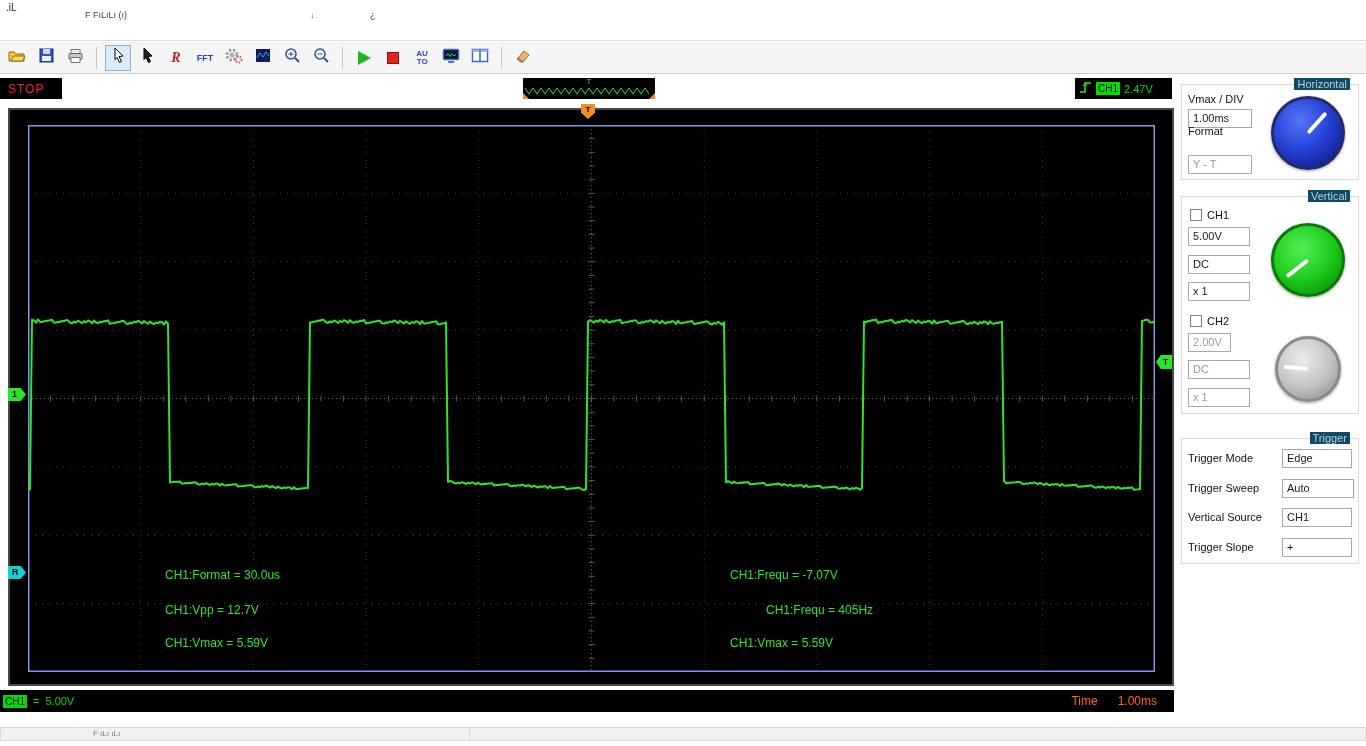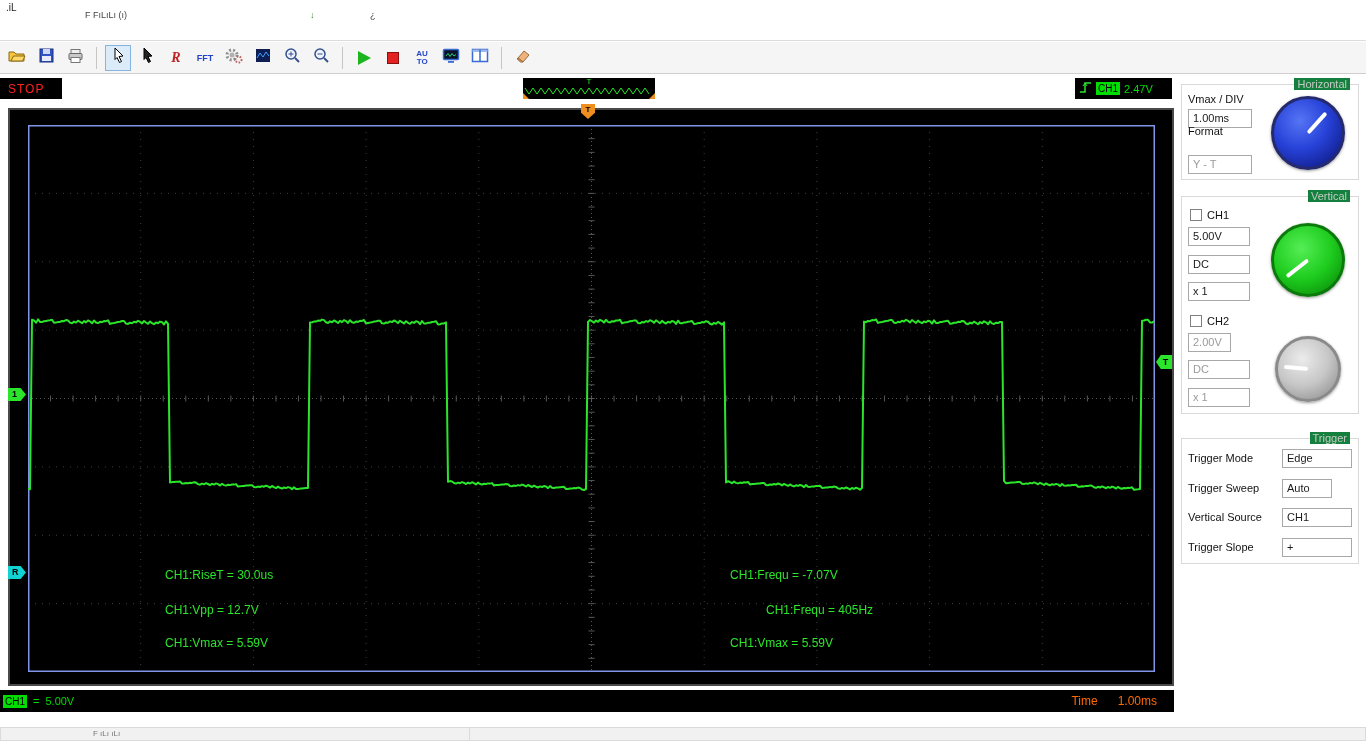--- a/index.html
+++ b/index.html
@@ -51,21 +51,21 @@
   .m-trig{left:1146px;top:245px;width:16px;height:14px;background:#2be52b;line-height:14px;
     clip-path:polygon(100% 0,30% 0,0 50%,30% 100%,100% 100%);padding-left:3px}
 
   .scope-bottom{position:absolute;left:0;top:690px;width:1174px;height:22px;background:#000;
     display:flex;align-items:center;gap:6px;padding:0 3px}
   .orange-txt{color:#ff6a00;font-size:12px}
   .sb-right{margin-left:auto;display:flex;gap:20px;margin-right:14px}
 
   
   .grp{position:absolute;border:1px solid #d9d9d9}
-  .cap{position:absolute;top:-7px;right:8px;background:#15803d;padding:0 3px;font-size:11px;color:#c4cbc4}
+  .cap{position:absolute;top:-7px;right:8px;background:#0c4a6e;padding:0 3px;font-size:11px;color:#c4cbc4}
   .lbl{position:absolute;font-size:11px;color:#111;white-space:nowrap}
   .input{position:absolute;background:#fff;border:1px solid #a8a8a8;font-size:11px;line-height:17px;
     padding-left:4px;color:#1a1a1a;width:64px;height:19px;white-space:nowrap}
   .input.gray{color:#9a9a9a}
   .cb{position:absolute;width:12px;height:12px;background:#fff;border:1px solid #808080}
   .knob{position:absolute;border-radius:50%}
   .knob .pointer{position:absolute;left:50%;top:50%;height:4px;margin-top:-2px;background:#fff;
     border-radius:2px;transform-origin:0 50%}
   .knob-blue{width:74px;height:74px;border:3px solid #252a6e;
     background:radial-gradient(circle at 38% 32%,#5575f5 0%,#2742d8 45%,#15249a 78%,#0d1870 100%);
@@ -334,21 +334,21 @@
       <line x1="1081.9199999999994" y1="270.5" x2="1081.9199999999994" y2="276.5" stroke="#585858" stroke-width="1"></line>
       <line x1="1104.4599999999994" y1="270.5" x2="1104.4599999999994" y2="276.5" stroke="#585858" stroke-width="1"></line>
       <line x1="1126.9999999999993" y1="270.5" x2="1126.9999999999993" y2="276.5" stroke="#585858" stroke-width="1"></line>
       <rect x="0.75" y="0.75" width="1125.5" height="545.5" fill="none" stroke="#8094e8" stroke-width="1.5"></rect>
       <polyline points="0,363.6 2,364.2 4,194.8 6,195.4 8,197.7 10,194.4 12,196.9 14,197.1 16,196.2 18,196.1 20,195.5 22,195.2 24,194.7 26,197.8 28,197.6 30,196.9 32,196.9 34,195.9 36,196.2 38,195.0 40,195.4 42,197.6 44,198.3 46,196.6 48,197.6 50,195.7 52,196.8 54,198.3 56,196.1 58,197.4 60,195.4 62,196.4 64,198.3 66,195.5 68,197.5 70,198.1 72,196.8 74,197.2 76,196.1 78,196.2 80,195.3 82,198.9 84,198.2 86,197.9 88,197.5 90,196.9 92,196.7 94,196.0 96,196.0 98,198.6 100,198.9 102,197.7 104,198.2 106,196.7 108,197.4 110,195.8 112,196.7 114,198.4 116,196.0 118,197.5 120,198.8 122,196.5 124,198.1 126,199.2 128,197.4 130,198.2 132,196.6 134,197.2 136,199.5 138,196.3 140,198.8 142,357.6 144,357.1 146,357.1 148,356.8 150,356.7 152,356.5 154,358.6 156,358.5 158,358.1 160,358.2 162,357.7 164,357.9 166,357.2 168,357.6 170,359.1 172,359.7 174,358.6 176,359.3 178,358.2 180,359.0 182,360.1 184,358.7 186,359.6 188,358.4 190,359.1 192,360.4 194,358.7 196,360.1 198,360.6 200,359.8 202,360.1 204,359.5 206,359.6 208,359.1 210,361.6 212,361.2 214,361.1 216,360.9 218,360.6 220,360.6 222,360.2 224,360.3 226,362.1 228,362.3 230,361.6 232,362.0 234,361.1 236,361.7 238,360.7 240,361.4 242,362.6 244,361.0 246,362.1 248,363.1 250,361.6 252,362.8 254,363.6 256,362.5 258,363.1 260,362.1 262,362.6 264,364.2 266,362.2 268,363.9 270,364.1 272,363.6 274,363.6 276,363.3 278,363.1 280,362.9 282,197.5 284,197.3 286,196.6 288,196.6 290,195.6 292,195.8 294,194.6 296,195.1 298,197.3 300,198.0 302,196.3 304,197.3 306,195.4 308,196.5 310,198.0 312,195.8 314,197.1 316,195.1 318,196.1 320,197.9 322,195.2 324,197.2 326,197.8 328,196.5 330,196.9 332,195.8 334,195.9 336,195.0 338,198.5 340,197.9 342,197.6 344,197.2 346,196.6 348,196.4 350,195.7 352,195.7 354,198.3 356,198.6 358,197.4 360,197.8 362,196.4 364,197.1 366,195.5 368,196.4 370,198.1 372,195.7 374,197.2 376,198.5 378,196.2 380,197.8 382,198.8 384,197.1 386,197.9 388,196.3 390,196.9 392,199.2 394,196.0 396,198.5 398,198.6 400,197.7 402,197.7 404,197.0 406,196.7 408,196.3 410,199.4 412,199.2 414,198.4 416,198.4 418,197.4 420,356.8 422,356.1 424,356.5 426,358.0 428,358.6 430,357.6 432,358.2 434,357.1 436,357.9 438,359.0 440,357.6 442,358.5 444,357.3 446,358.1 448,359.4 450,357.6 452,359.0 454,359.5 456,358.7 458,359.0 460,358.4 462,358.6 464,358.1 466,360.5 468,360.1 470,360.0 472,359.8 474,359.5 476,359.5 478,359.1 480,359.2 482,361.0 484,361.2 486,360.5 488,360.9 490,360.1 492,360.6 494,359.6 496,360.3 498,361.5 500,360.0 502,361.0 504,362.0 506,360.6 508,361.7 510,362.5 512,361.4 514,362.0 516,361.1 518,361.5 520,363.1 522,361.1 524,362.8 526,363.0 528,362.5 530,362.5 532,362.2 534,362.0 536,361.8 538,364.0 540,363.9 542,363.5 544,363.6 546,363.0 548,363.3 550,362.6 552,363.0 554,364.5 556,365.0 558,364.0 560,196.9 562,195.1 564,196.2 566,197.7 568,195.5 570,196.8 572,194.8 574,195.8 576,197.6 578,194.9 580,196.9 582,197.5 584,196.2 586,196.5 588,195.4 590,195.6 592,194.7 594,198.2 596,197.6 598,197.3 600,196.9 602,196.3 604,196.1 606,195.4 608,195.4 610,198.0 612,198.3 614,197.1 616,197.5 618,196.1 620,196.8 622,195.2 624,196.1 626,197.8 628,195.3 630,196.8 632,198.2 634,195.9 636,197.5 638,198.5 640,196.8 642,197.6 644,196.0 646,196.6 648,198.9 650,195.7 652,198.2 654,198.3 656,197.4 658,197.4 660,196.7 662,196.4 664,196.0 666,199.0 668,198.8 670,198.1 672,198.1 674,197.1 676,197.4 678,196.2 680,196.7 682,198.8 684,199.5 686,197.9 688,198.8 690,196.9 692,198.1 694,199.6 696,197.3 698,357.4 700,356.2 702,357.0 704,358.3 706,356.5 708,357.9 710,358.4 712,357.6 714,358.0 716,357.3 718,357.5 720,357.0 722,359.4 724,359.1 726,358.9 728,358.7 730,358.5 732,358.4 734,358.0 736,358.1 738,359.9 740,360.2 742,359.4 744,359.8 746,359.0 748,359.5 750,358.5 752,359.2 754,360.4 756,358.9 758,359.9 760,360.9 762,359.5 764,360.6 766,361.4 768,360.3 770,360.9 772,360.0 774,360.5 776,362.1 778,360.0 780,361.7 782,361.9 784,361.4 786,361.4 788,361.1 790,361.0 792,360.8 794,362.9 796,362.8 798,362.4 800,362.5 802,361.9 804,362.2 806,361.5 808,361.9 810,363.4 812,363.9 814,362.9 816,363.6 818,362.5 820,363.3 822,364.4 824,363.0 826,363.9 828,362.7 830,363.4 832,364.7 834,363.0 836,196.6 838,197.2 840,195.9 842,196.2 844,195.1 846,195.3 848,194.4 850,197.9 852,197.3 854,197.0 856,196.5 858,196.0 860,195.8 862,195.1 864,195.1 866,197.7 868,198.0 870,196.8 872,197.2 874,195.8 876,196.5 878,194.8 880,195.8 882,197.5 884,195.0 886,196.5 888,197.9 890,195.6 892,197.2 894,198.2 896,196.4 898,197.3 900,195.7 902,196.3 904,198.6 906,195.4 908,197.9 910,198.0 912,197.1 914,197.0 916,196.4 918,196.1 920,195.7 922,198.7 924,198.5 926,197.8 928,197.8 930,196.8 932,197.1 934,195.9 936,196.3 938,198.5 940,199.2 942,197.6 944,198.5 946,196.6 948,197.8 950,199.3 952,197.0 954,198.3 956,196.3 958,197.3 960,199.2 962,196.4 964,198.4 966,199.0 968,197.7 970,198.1 972,197.0 974,197.1 976,355.9 978,358.3 980,358.0 982,357.8 984,357.6 986,357.4 988,357.3 990,356.9 992,357.0 994,358.8 996,359.1 998,358.4 1000,358.8 1002,357.9 1004,358.4 1006,357.4 1008,358.1 1010,359.3 1012,357.8 1014,358.9 1016,359.9 1018,358.4 1020,359.5 1022,360.3 1024,359.2 1026,359.8 1028,358.9 1030,359.4 1032,361.0 1034,358.9 1036,360.6 1038,360.8 1040,360.3 1042,360.4 1044,360.0 1046,359.9 1048,359.7 1050,361.8 1052,361.8 1054,361.3 1056,361.4 1058,360.9 1060,361.1 1062,360.4 1064,360.8 1066,362.3 1068,362.9 1070,361.8 1072,362.5 1074,361.4 1076,362.2 1078,363.3 1080,361.9 1082,362.8 1084,361.6 1086,362.3 1088,363.6 1090,361.9 1092,363.3 1094,363.8 1096,363.0 1098,363.3 1100,362.7 1102,362.9 1104,362.3 1106,364.8 1108,364.4 1110,364.3 1112,364.1 1114,195.7 1116,195.5 1118,194.8 1120,194.8 1122,197.4 1124,197.6 1126,196.4" fill="none" stroke="#2be52b" stroke-width="2" stroke-linejoin="round"></polyline>
     </svg>
   <div class="marker m-top">T</div>
   <div class="marker m-ch1">1</div>
   <div class="marker m-ref">R</div>
   <div class="marker m-trig">T</div>
-  <div class="meas" style="left:155px;top:458px">CH1:RiseT = 30.0us</div>
+  <div class="meas" style="left:155px;top:458px">CH1:Format = 30.0us</div>
   <div class="meas" style="left:155px;top:493px">CH1:Vpp = 12.7V</div>
   <div class="meas" style="left:155px;top:526px">CH1:Vmax = 5.59V</div>
   <div class="meas" style="left:720px;top:458px">CH1:Frequ = -7.07V</div>
   <div class="meas" style="left:756px;top:493px">CH1:Frequ = 405Hz</div>
   <div class="meas" style="left:720px;top:526px">CH1:Vmax = 5.59V</div>
 </div>
 
 <div class="scope-bottom">
   <span class="ch-badge">CH1</span>
   <span class="green-txt">=</span>
@@ -388,21 +388,21 @@
   <div class="knob knob-gray" style="left:93px;top:139px">
     <div class="pointer" style="width:24px;transform:rotate(185deg)"></div>
   </div>
 </div>
 
 <div class="grp" style="left:1181px;top:438px;width:178px;height:126px">
   <div class="cap">Trigger</div>
   <div class="lbl" style="left:6px;top:13px">Trigger Mode</div>
   <div class="input" style="left:100px;top:10px;width:70px">Edge</div>
   <div class="lbl" style="left:6px;top:43px">Trigger Sweep</div>
-  <div class="input" style="left:100px;top:40px;width:50px">Auto</div>
+  <div class="input" style="left:100px;top:40px;width:72px">Auto</div>
   <div class="lbl" style="left:6px;top:72px">Vertical Source</div>
   <div class="input" style="left:100px;top:69px;width:70px">CH1</div>
   <div class="lbl" style="left:6px;top:102px">Trigger Slope</div>
   <div class="input" style="left:100px;top:99px;width:70px">+</div>
 </div>
 
 <div class="bstrip" style="left:0;width:508px">
   <span>F ıLı ıLı</span>
 </div>
 <div class="bstrip" style="left:469px;width:897px"></div>

